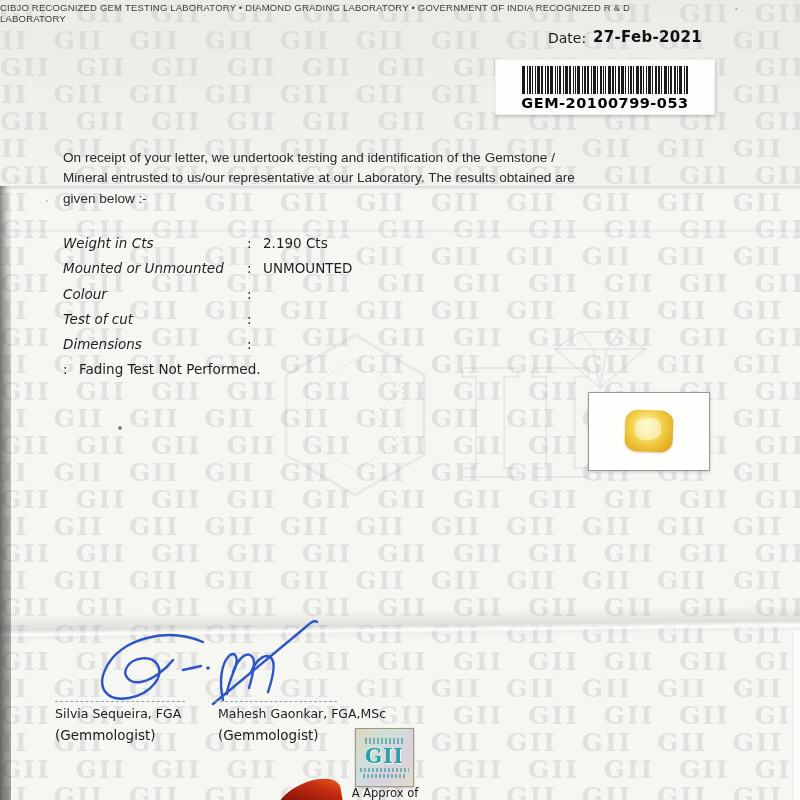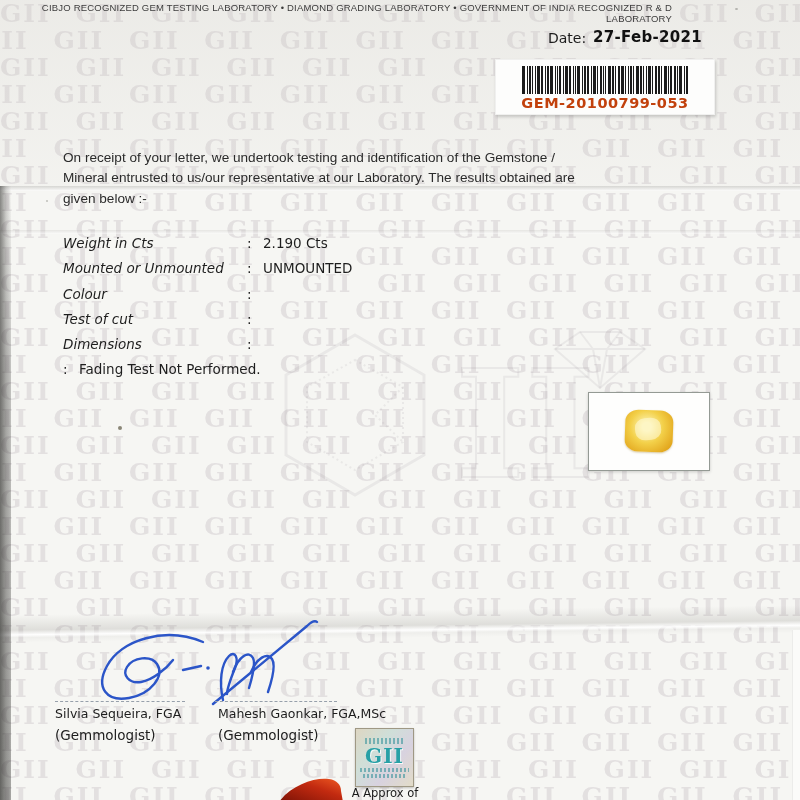--- a/index.html
+++ b/index.html
@@ -24,36 +24,36 @@
   .edge-left{position:absolute;left:0;top:186px;width:11px;height:614px;
              background:linear-gradient(to right,rgba(45,45,42,0.55),rgba(45,45,42,0.18) 55%,rgba(45,45,42,0) 100%),
                         linear-gradient(to bottom,rgba(45,45,42,0) 0%,rgba(45,45,42,0.25) 30%,rgba(45,45,42,0.4) 100%);}
   .edge-right{position:absolute;right:0;top:630px;width:7px;height:170px;background:#fbfbf9;border-left:1px solid rgba(0,0,0,0.06);}
   .dust{position:absolute;border-radius:50%;}
   .dust.a{left:118px;top:426px;width:4px;height:4px;background:#6f6a58;opacity:.8;}
   .dust.b{left:735px;top:8px;width:3px;height:2px;background:#9a9a96;opacity:.7;}
   .dust.c{left:46px;top:200px;width:2px;height:2px;background:#a8a8a2;opacity:.7;}
 
   
-  .header-line{position:absolute;left:0;top:2px;width:672px;text-align:right;
+  .header-line{position:absolute;left:0;top:2px;width:672px;text-align:left;
                font-size:9.5px;color:#3c3c3c;letter-spacing:0.2px;}
   .report-title{position:absolute;left:302px;top:12px;font-family:"DejaVu Serif",serif;
                 font-variant:small-caps;font-weight:bold;font-size:34px;color:#263a85;letter-spacing:1px;}
   .date-label{position:absolute;left:548px;top:30px;font-size:14px;color:#1c1c1c;font-family:"DejaVu Sans",sans-serif;}
   .date-value{position:absolute;left:593px;top:28px;font-size:15px;font-weight:bold;color:#111;
               font-family:"DejaVu Sans",sans-serif;letter-spacing:0.3px;}
 
   
   .barcode-label{position:absolute;left:495px;top:59px;width:218px;height:54px;background:#fdfdfc;
                  box-shadow:1px 2px 3px rgba(0,0,0,0.18);border:1px solid rgba(0,0,0,0.05);}
   .bc-bars{position:absolute;left:8px;right:8px;top:6px;height:28px;display:flex;align-items:stretch;justify-content:center;}
   .bc-bar{background:#1b1b1b;height:100%;flex:none;}
   .bc-gap{background:transparent;height:100%;flex:none;}
   .bc-text{position:absolute;left:0;right:0;top:35px;text-align:center;font-family:"DejaVu Sans",sans-serif;
-           font-weight:bold;font-size:14.5px;color:#c2410c;letter-spacing:0.5px;}
+           font-weight:bold;font-size:14.5px;color:#000000;letter-spacing:0.5px;}
 
   
   .intro{position:absolute;left:63px;top:148px;width:515px;font-size:13.6px;line-height:1.5;color:#2b2b2b;}
 
   
   .props{position:absolute;left:63px;top:235px;width:470px;font-family:"DejaVu Sans",sans-serif;font-size:13.5px;color:#1e1e1e;}
   .prop-row{display:flex;height:25.3px;align-items:flex-start;}
   .prop-label{width:184px;flex:none;font-style:italic;}
   .prop-sep{width:16px;flex:none;}
   .prop-value{flex:1;white-space:pre;}

